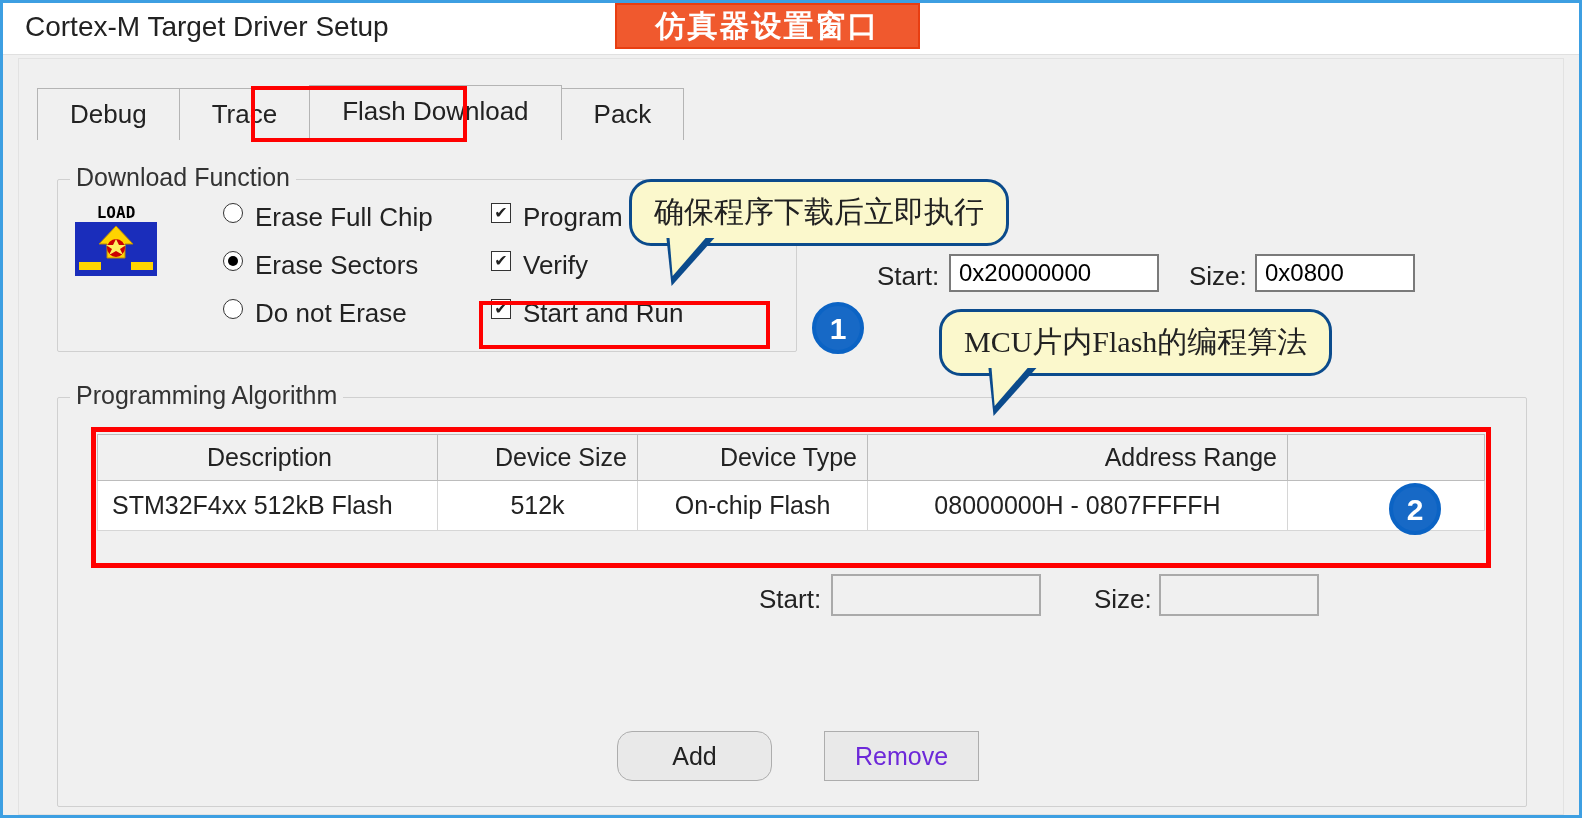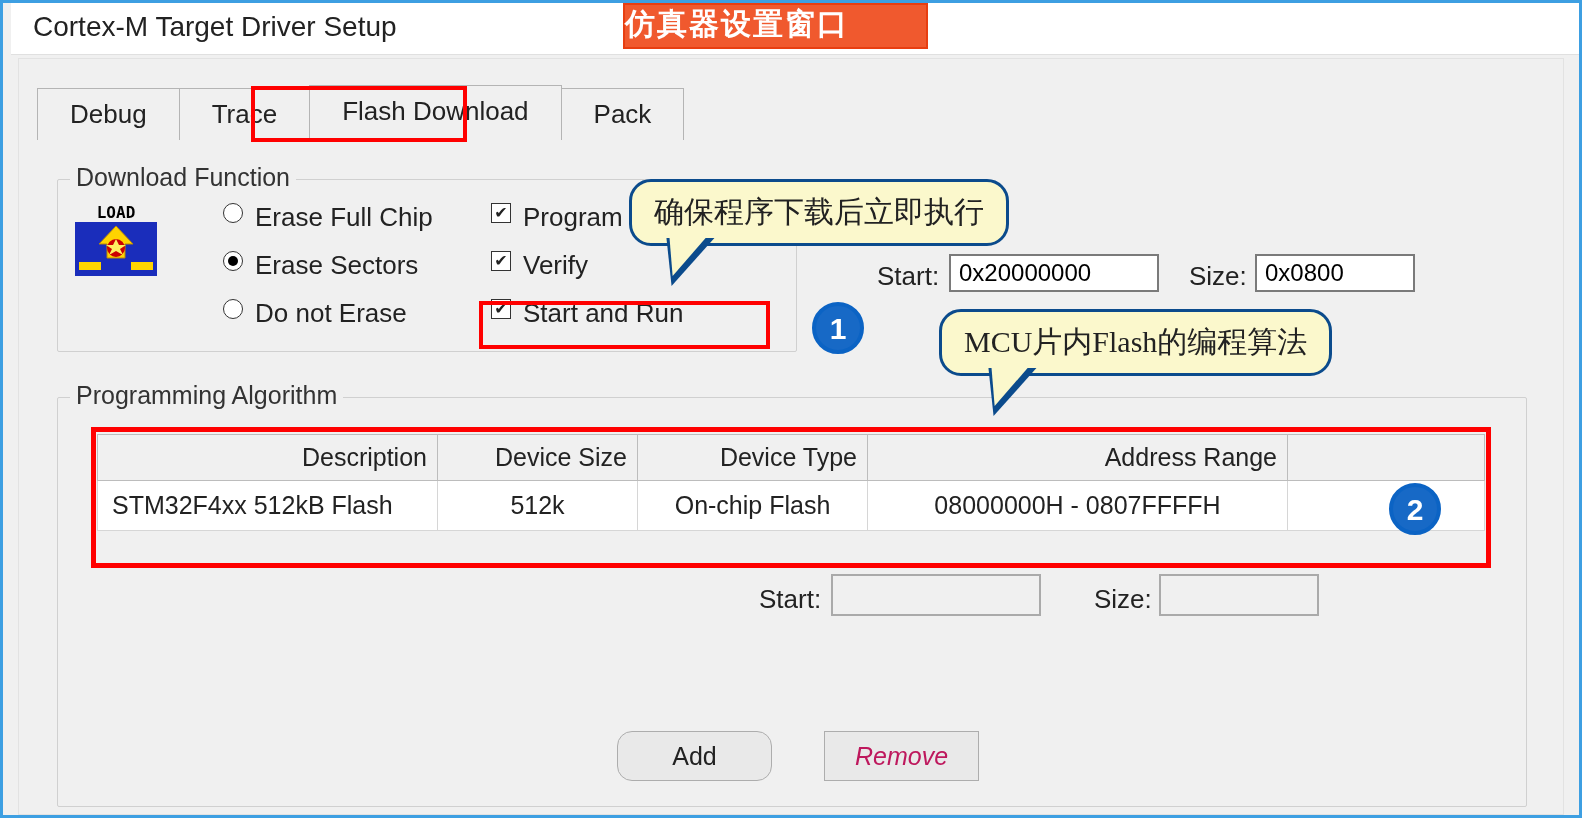--- a/index.html
+++ b/index.html
@@ -14,44 +14,44 @@
     position: relative;
     width: 1582px;
     height: 818px;
     border: 3px solid #3d9fe2;
     background: #f0f0f0;
   }
 
   
   .title-bar {
     position: absolute;
-    left: 8px; right: 0; top: 0;
+    left: 0; right: 0; top: 0;
     height: 52px;
     background: #fff;
     border-bottom: 1px solid #e0e0e0;
   }
   .title-text {
     position: absolute;
     left: 22px; top: 8px;
     font-size: 28px;
     font-weight: 400;
   }
   .badge-top {
     position: absolute;
     left: 612px; top: 0;
     width: 305px; height: 46px;
     background: #f0592e;
     border: 2px solid #e83e11;
     color: #fff;
     font-size: 30px;
     font-weight: 700;
-    text-align: left;
+    text-align: center;
     line-height: 42px;
     letter-spacing: 2px;
-    font-family: Liberation Mono, monospace;
+    font-family: Liberation Sans, sans-serif;
   }
 
   
   .client {
     position: absolute;
     left: 15px; top: 55px; right: 15px; bottom: 0;
     background: #f0f0f0;
     border: 1px solid #e2e2e2;
   }
 
@@ -289,21 +289,21 @@
     background: #fff;
   }
   .alg-table th {
     font-weight: 400;
     font-size: 25px;
     text-align: right;
     border: 1px solid #bcbcbc;
     padding: 8px 10px;
     background: #f0f0f0;
   }
-  .alg-table th:first-child { text-align: right; padding-left: 14px; }
+  .alg-table th:first-child { text-align: center; padding-left: 14px; }
   .alg-table td {
     font-size: 25px;
     border: 1px solid #d6d6d6;
     padding: 10px 12px;
     background: #fff;
     text-align: center;
   }
   .alg-table td:first-child { text-align: left; padding-left: 14px; }
   .col-desc { width: 340px; }
   .col-size { width: 200px; }
@@ -338,23 +338,22 @@
     height: 50px;
     width: 155px;
     border: 1px solid #adadad;
     background: #e9e9e9;
     font-size: 25px;
     text-align: center;
     line-height: 48px;
     cursor: pointer;
   }
   .btn.disabled {
-    color: #be185d;
+    color: #6d28d9;
     cursor: default;
-    font-style: italic;
   }
   #btn-add { left: 598px; top: 672px; border-radius: 15px; }
   #btn-remove { left: 805px; top: 672px; }
 </style>
 </head>
 <body>
 
 <div class="window">
 
   <div class="title-bar">

